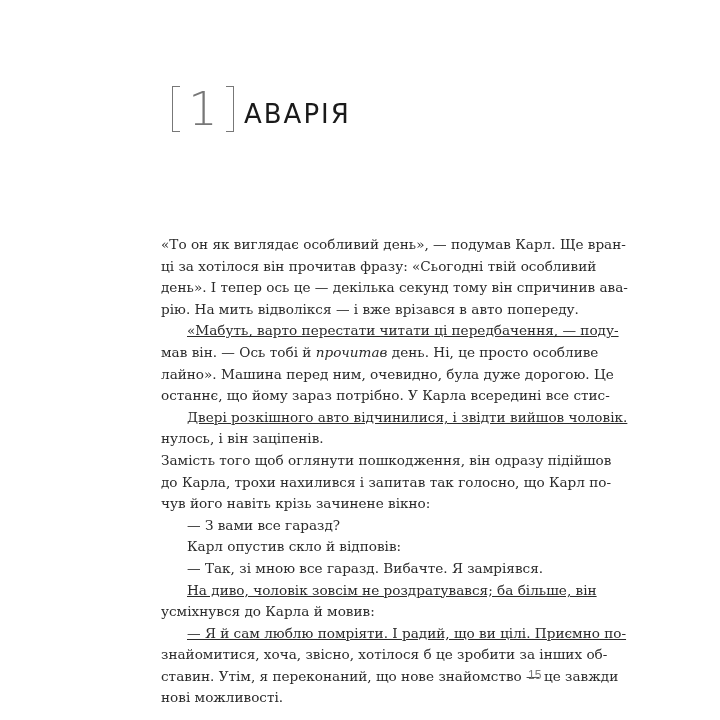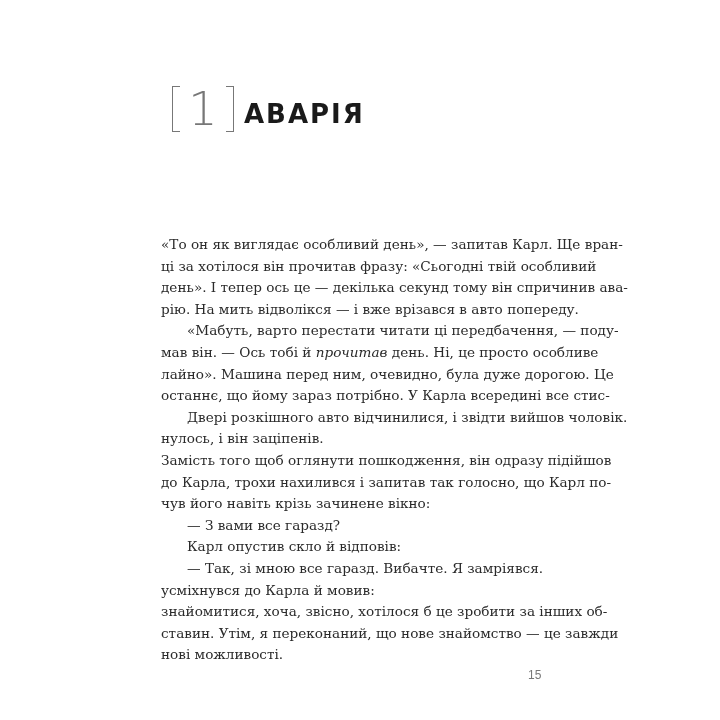--- a/index.html
+++ b/index.html
@@ -3,57 +3,59 @@
 <meta charset="utf-8">
 <style>
   html, body { margin: 0; padding: 0; }
   body { width: 720px; height: 720px; background: #ffffff; position: relative; overflow: hidden; font-family: "DejaVu Serif", serif; color: #2a2a2a; }
   .chapter-heading { position: absolute; left: 172px; top: 84px; height: 50px; display: flex; align-items: center; }
   .bracket-num { position: relative; width: 62px; height: 46px; }
   .br { position: absolute; top: 0; width: 8px; height: 46px; border: 1.3px solid #777; box-sizing: border-box; }
   .br.left { left: 0; border-right: none; }
   .br.right { right: 0; border-left: none; }
   .num { position: absolute; left: 0; right: 0; top: -4px; text-align: center; font-family: "DejaVu Sans", sans-serif; font-weight: 200; font-size: 46px; line-height: 54px; color: #777; -webkit-text-stroke: 0; }
-  .chapter-title { margin-left: 10px; margin-top: 10px; font-family: "DejaVu Sans", sans-serif; font-weight: bold; font-size: 26px; letter-spacing: 2px; color: #1a1a1a; }
+  .chapter-title { margin-left: 10px; margin-top: 10px; font-family: "DejaVu Sans", sans-serif; font-weight: normal; font-size: 26px; letter-spacing: 2px; color: #1a1a1a; }
   .text-block { position: absolute; left: 161px; top: 234px; width: 393px; font-size: 13.6px; line-height: 21.6px; }
   .line { white-space: nowrap; text-align: justify; text-align-last: justify; height: 21.6px; overflow: visible; }
   .line.last { text-align-last: left; }
-  .line.indent { padding-left: 26px; }
+  .line.indent { padding-left: 26px; text-decoration: underline; }
   .line.dialog { padding-left: 26px; }
   .page-number { position: absolute; left: 528px; top: 668px; font-family: Liberation Sans, sans-serif; font-size: 12px; color: #777; }
   em { font-style: italic; }
 </style>
 </head>
 <body>
 
 <div class="chapter-heading">
   <div class="bracket-num">
     <span class="br left"></span>
     <span class="num">1</span>
     <span class="br right"></span>
   </div>
   <div class="chapter-title">АВАРІЯ</div>
 </div>
 
 <div class="text-block">
-  <div class="line">«То он як виглядає особливий день», — запитав Карл. Ще вран-</div>
+  <div class="line">«То он як виглядає особливий день», — подумав Карл. Ще вран-</div>
   <div class="line">ці за хотілося він прочитав фразу: «Сьогодні твій особливий</div>
   <div class="line">день». І тепер ось це — декілька секунд тому він спричинив ава-</div>
   <div class="line last">рію. На мить відволікся — і вже врізався в авто попереду.</div>
   <div class="line indent">«Мабуть, варто перестати читати ці передбачення, — поду-</div>
   <div class="line"><span>мав він. — Ось тобі й </span><em>прочитав</em><span> день. Ні, це просто особливе</span></div>
   <div class="line">лайно». Машина перед ним, очевидно, була дуже дорогою. Це</div>
   <div class="line">останнє, що йому зараз потрібно. У Карла всередині все стис-</div>
   <div class="line indent">Двері розкішного авто відчинилися, і звідти вийшов чоловік.</div>
   <div class="line last">нулось, і він заціпенів.</div>
   <div class="line">Замість того щоб оглянути пошкодження, він одразу підійшов</div>
   <div class="line">до Карла, трохи нахилився і запитав так голосно, що Карл по-</div>
   <div class="line last">чув його навіть крізь зачинене вікно:</div>
   <div class="line dialog last">— З вами все гаразд?</div>
   <div class="line dialog last">Карл опустив скло й відповів:</div>
   <div class="line dialog last">— Так, зі мною все гаразд. Вибачте. Я замріявся.</div>
+  <div class="line indent">На диво, чоловік зовсім не роздратувався; ба більше, він</div>
   <div class="line last">усміхнувся до Карла й мовив:</div>
+  <div class="line indent">— Я й сам люблю помріяти. І радий, що ви цілі. Приємно по-</div>
   <div class="line">знайомитися, хоча, звісно, хотілося б це зробити за інших об-</div>
   <div class="line">ставин. Утім, я переконаний, що нове знайомство — це завжди</div>
   <div class="line last">нові можливості.</div>
 </div>
 
 <div class="page-number">15</div>
 
 </body></html>

